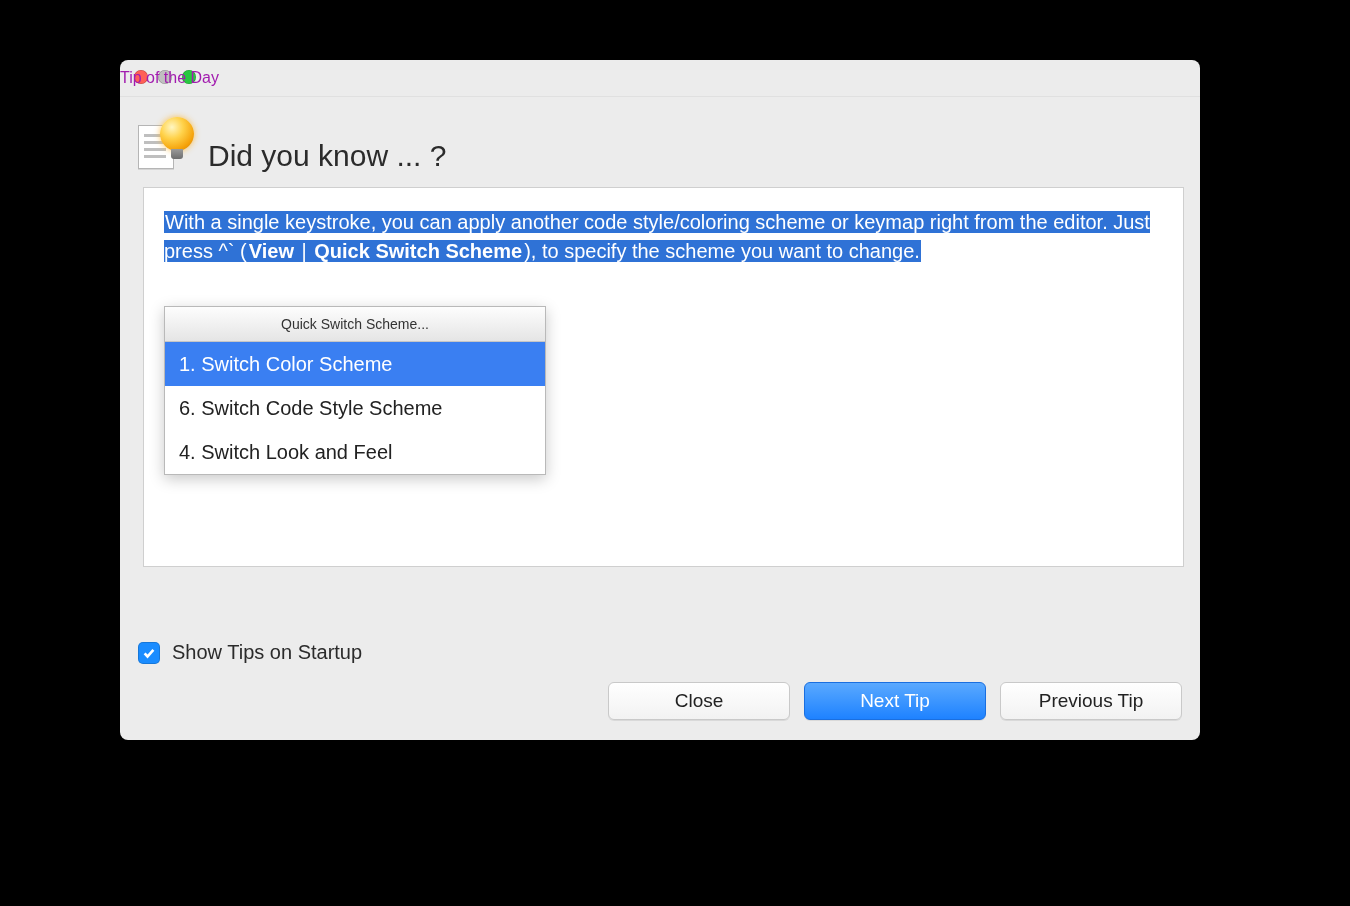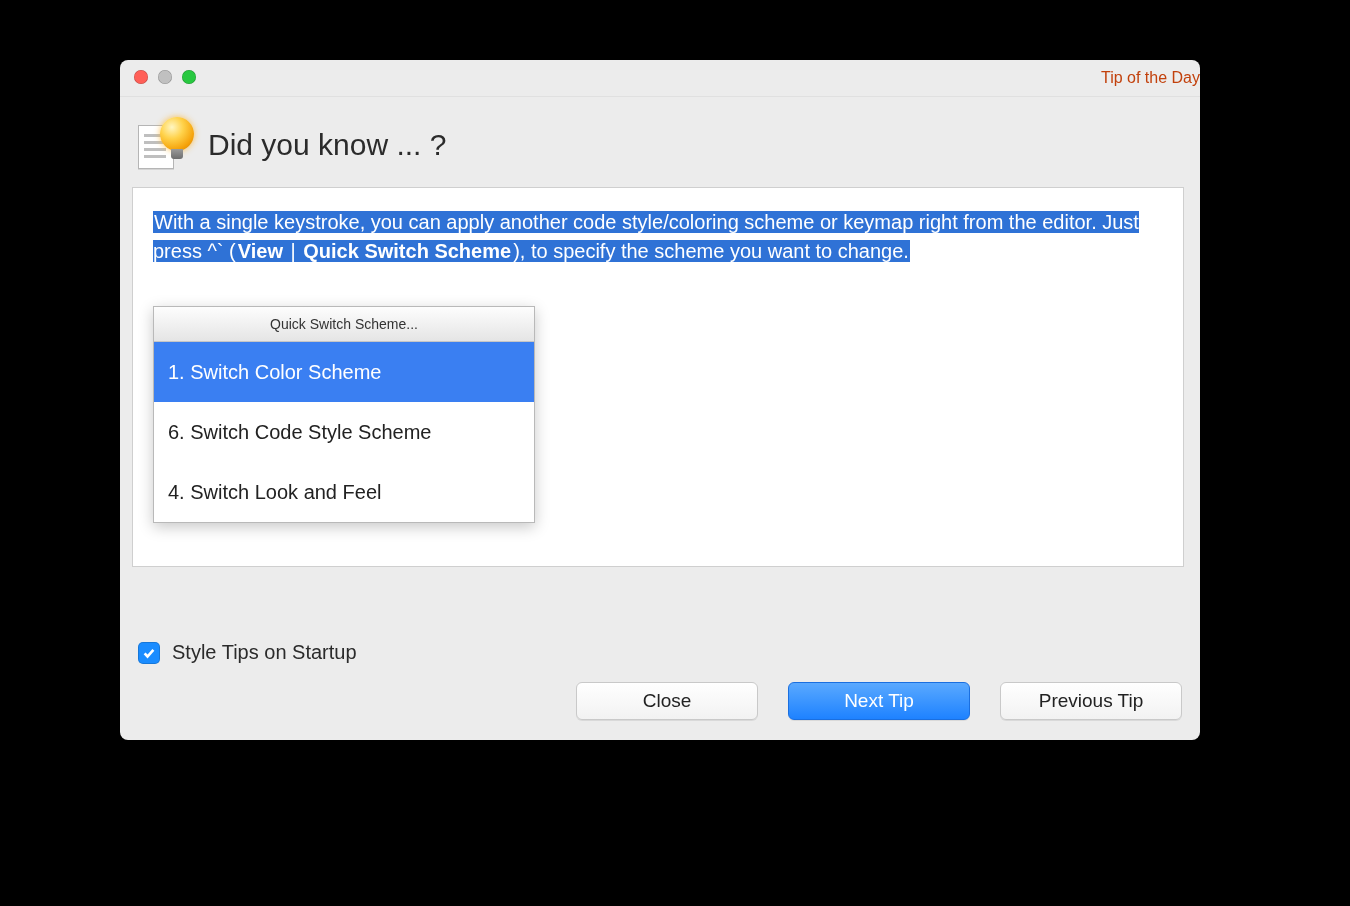--- a/index.html
+++ b/index.html
@@ -3,41 +3,41 @@
 <meta charset="utf-8">
 <style>
   html,body{margin:0;padding:0;background:#000;width:1350px;height:906px;font-family:"Helvetica Neue",Helvetica,Arial,sans-serif;overflow:hidden}
   .window{position:absolute;left:120px;top:60px;width:1080px;height:680px;background:#ececec;border-radius:8px;box-shadow:0 25px 60px rgba(0,0,0,.6),0 0 0 1px rgba(0,0,0,.15)}
   .titlebar{height:36px;position:relative;border-bottom:1px solid rgba(0,0,0,.05);border-radius:8px 8px 0 0}
   .traffic{position:absolute;left:14px;top:10px;display:flex;gap:10px}
   .tl{width:14px;height:14px;border-radius:50%;box-shadow:inset 0 0 0 .5px rgba(0,0,0,.25)}
   .tl.red{background:#ff5f57}
   .tl.yel{background:#c0c0c0}
   .tl.grn{background:#28c840}
-  .title{position:absolute;left:0;right:0;top:0;height:36px;line-height:36px;text-align:right;color:#c2410c;font-size:16px}
-  .header{display:flex;align-items:center;gap:14px;padding:20px 18px 6px 18px}
+  .title{position:absolute;left:0;right:0;top:0;height:36px;line-height:36px;text-align:left;color:#a21caf;font-size:16px}
+  .header{display:flex;align-items:flex-end;gap:14px;padding:20px 18px 6px 18px}
   .bulb-wrap{position:relative;width:56px;height:56px}
   .doc{position:absolute;left:0;top:8px;width:34px;height:42px;background:#fff;border:1px solid #b5b5b5;box-shadow:0 1px 0 rgba(0,0,0,.1)}
   .doc::before{content:"";position:absolute;left:5px;top:8px;width:22px;height:3px;background:#bfbfbf;box-shadow:0 7px 0 #bfbfbf,0 14px 0 #bfbfbf,0 21px 0 #bfbfbf}
   .bulb{position:absolute;right:0;top:0;width:34px;height:34px;border-radius:50%;background:radial-gradient(circle at 35% 30%,#fff6c2 0%,#ffd24a 35%,#f5a20a 70%,#c97600 100%);box-shadow:0 0 6px rgba(255,180,40,.8)}
   .bulb::after{content:"";position:absolute;left:11px;top:32px;width:12px;height:10px;background:linear-gradient(#9a9a9a,#6d6d6d);border-radius:0 0 3px 3px}
   .heading{font-size:30px;color:#2b2b2b;font-weight:400}
-  .content{margin:8px 16px 0 12px;background:#fff;border:1px solid #cfcfcf;padding:20px 20px 30px 20px;height:380px;box-sizing:border-box}
+  .content{margin:8px 16px 0 23px;background:#fff;border:1px solid #cfcfcf;padding:20px 20px 30px 20px;height:380px;box-sizing:border-box}
   .tip-text{font-size:20px;line-height:1.45;color:#fff;display:inline}
   .hl{background:#2f72d6;color:#fff;padding:0 1px}
   .popup{margin-top:40px;width:380px;background:#fff;border:1px solid #b9b9b9;box-shadow:0 4px 14px rgba(0,0,0,.22)}
   .popup-title{height:34px;line-height:34px;text-align:center;font-size:14px;color:#333;background:linear-gradient(#fdfdfd,#e5e5e5);border-bottom:1px solid #c6c6c6}
-  .popup-item{height:36px;line-height:36px;padding:12px 14px;font-size:20px;color:#222}
+  .popup-item{height:36px;line-height:36px;padding:4px 14px;font-size:20px;color:#222}
   .popup-item.sel{background:#3a7ff2;color:#fff}
   .footer{position:absolute;left:0;right:0;bottom:0;padding:16px 18px 20px 18px}
   .chk-row{display:flex;align-items:center;gap:12px;margin-bottom:18px}
   .chk{width:22px;height:22px;border-radius:5px;background:#1a8cff;display:flex;align-items:center;justify-content:center;box-shadow:inset 0 0 0 1px rgba(0,0,0,.15)}
   .chk svg{width:14px;height:14px;stroke:#fff;stroke-width:3;fill:none}
   .chk-label{font-size:20px;color:#2b2b2b}
-  .btn-row{display:flex;justify-content:flex-end;gap:30px}
+  .btn-row{display:flex;justify-content:flex-end;gap:14px}
   .btn{min-width:180px;height:36px;border-radius:6px;font-size:19px;display:flex;align-items:center;justify-content:center;box-shadow:0 1px 0 rgba(0,0,0,.08);cursor:default}
   .btn.default{background:linear-gradient(#fff,#f2f2f2);border:1px solid #c9c9c9;color:#222}
   .btn.primary{background:linear-gradient(#5aa9ff,#1e82ff);border:1px solid #1a6fe0;color:#fff}
 </style>
 </head>
 <body>
 
 <div class="window">
   <div class="titlebar">
     <div class="traffic">
@@ -69,21 +69,21 @@
     </div>
   </div>
 
   <div class="footer">
     <div class="chk-row">
       <div class="chk">
         <svg viewBox="0 0 16 16">
             <path d="M3 8.5 L6.3 12 L13 4.5"></path>
           </svg>
       </div>
-      <div class="chk-label">Style Tips on Startup</div>
+      <div class="chk-label">Show Tips on Startup</div>
     </div>
     <div class="btn-row">
       <div class="btn default">Close</div>
       <div class="btn primary">Next Tip</div>
       <div class="btn default">Previous Tip</div>
     </div>
   </div>
 </div>
 
 </body></html>

